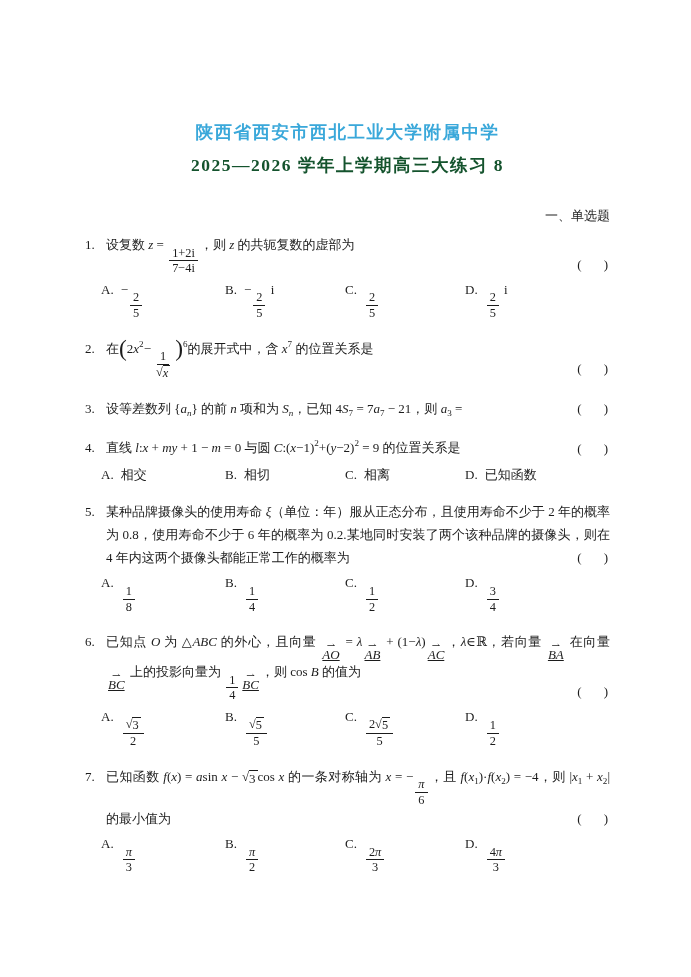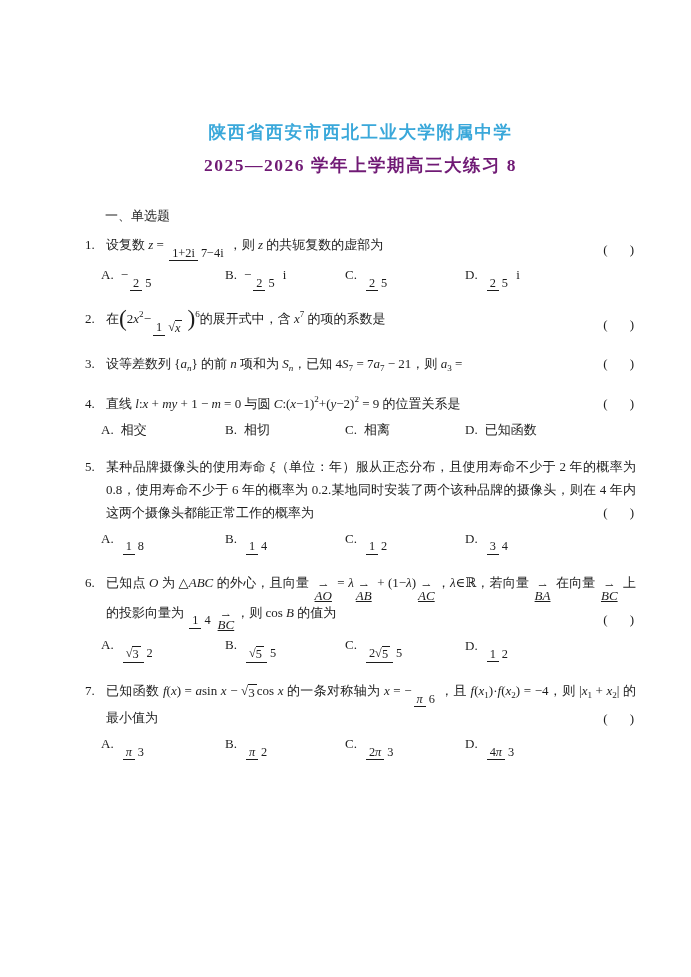--- a/index.html
+++ b/index.html
@@ -1,62 +1,62 @@
 <!DOCTYPE html>
 <html><head>
 <meta charset="utf-8">
 <style>
   html, body { margin:0; padding:0; }
   body {
     width:691px; height:977px; overflow:hidden;
     background:#ffffff; color:#1c1c1c;
     font-family:"Liberation Serif","DejaVu Serif",serif;
   }
-  .page { box-sizing:border-box; width:691px; padding:120px 55px 0 85px; }
+  .page { box-sizing:border-box; width:691px; padding:120px 81px 0 85px; }
 
   .title { text-align:center; font-weight:bold; font-size:17.5px; letter-spacing:1.5px; }
   .title + .title { margin-top:9px; }
 
-  .section-heading { margin:30px 0 9px 20px; font-size:13px; }
+  .section-heading { margin:30px 0 9px 20px; font-size:13px;text-align:right; }
 
   .question { display:flex; margin-bottom:17px; font-size:13px; }
   .qnum { width:21px; flex:none; line-height:1.75; }
   .qbody { flex:1; min-width:0; position:relative; }
   .stem { position:relative; line-height:1.75; text-align:justify; }
   .bracket { position:absolute; right:2px; bottom:2px; display:inline-flex; gap:22px; line-height:1.4; background:#fff; padding-left:6px; }
 
   .options { display:grid; grid-template-columns:124px 120px 120px 1fr; margin:6px 0 0 -5px; align-items:center; }
   .option { white-space:nowrap; }
   .opt-label { margin-right:7px; }
 
   
   .seg-it { font-style:italic; }
   .seg-sup { font-size:0.7em; vertical-align:0.62em; line-height:0; }
   .seg-sub { font-size:0.7em; vertical-align:-0.3em; line-height:0; }
   .frac {
-    display:inline-flex; align-items:flex-start;
+    display:inline-flex; flex-direction:column; align-items:center;
     vertical-align:-0.62em; line-height:1.18; font-size:0.95em;
     margin:0 2px; text-align:center;font-family:Liberation Serif, serif;
   }
   .frac-n { border-bottom:1px solid currentColor; padding:0 3px; }
   .frac-d { padding:0 3px; }
   .sqrt { display:inline-flex; align-items:flex-start; }
   .sqrt-sym { line-height:1.15; }
   .sqrt-body { border-top:1px solid currentColor; padding:0 2px 0 0; line-height:1.2; }
   .vec { display:inline-flex; flex-direction:column; align-items:center; vertical-align:-0.2em; line-height:1; margin:0 2px; }
   .vec-arrow { font-size:0.8em; line-height:0.55; height:0.5em; }
   .vec-body { font-style:italic;text-decoration:underline; }
   .bigp { font-size:1.8em; line-height:0; vertical-align:-0.14em; }
 </style>
 </head>
 <body>
 
 <div class="page">
   <div class="title" style="color: rgb(58, 168, 218);">陕西省西安市西北工业大学附属中学</div>
-  <div class="title" style="color: #701a75;">2025—2026 学年上学期高三大练习 8</div>
+  <div class="title" style="color: #14532d;">2025—2026 学年上学期高三大练习 8</div>
   <div class="section-heading">一、单选题</div>
   <div id="questions">
       <div class="question">
         <div class="qnum">1.</div>
         <div class="qbody">
           <div class="stem"><span class="seg-txt">设复数 </span><span class="seg-it">z</span><span class="seg-txt"> = </span><span class="frac">
               <span class="frac-n"><span class="seg-txt">1+2i</span></span>
               <span class="frac-d"><span class="seg-txt">7−4i</span></span>
             </span><span class="seg-txt">，则 </span><span class="seg-it">z</span><span class="seg-txt"> 的共轭复数的虚部为</span><span class="bracket">
               <span>(</span>
@@ -84,21 +84,21 @@
       </div>
       <div class="question">
         <div class="qnum">2.</div>
         <div class="qbody">
           <div class="stem"><span class="seg-txt">在</span><span class="bigp">(</span><span class="seg-txt">2</span><span class="seg-it">x</span><span class="seg-sup">2</span><span class="seg-txt">−</span><span class="frac">
               <span class="frac-n"><span class="seg-txt">1</span></span>
               <span class="frac-d"><span class="sqrt">
                   <span class="sqrt-sym">√</span>
                   <span class="sqrt-body"><span class="seg-it">x</span></span>
                 </span></span>
-            </span><span class="bigp">)</span><span class="seg-sup">6</span><span class="seg-txt">的展开式中，含 </span><span class="seg-it">x</span><span class="seg-sup">7</span><span class="seg-txt"> 的项的系数是</span><span class="bracket">
+            </span><span class="bigp">)</span><span class="seg-sup">6</span><span class="seg-txt">的展开式中，含 </span><span class="seg-it">x</span><span class="seg-sup">7</span><span class="seg-txt"> 的位置关系是</span><span class="bracket">
               <span>(</span>
               <span>)</span>
             </span></div>
         </div>
       </div>
       <div class="question">
         <div class="qnum">3.</div>
         <div class="qbody">
           <div class="stem"><span class="seg-txt">设等差数列 {</span><span class="seg-it">a</span><span class="seg-sub seg-it">n</span><span class="seg-txt">} 的前 </span><span class="seg-it">n</span><span class="seg-txt"> 项和为 </span><span class="seg-it">S</span><span class="seg-sub seg-it">n</span><span class="seg-txt">，已知 4</span><span class="seg-it">S</span><span class="seg-sub">7</span><span class="seg-txt"> = 7</span><span class="seg-it">a</span><span class="seg-sub">7</span><span class="seg-txt"> − 21，则 </span><span class="seg-it">a</span><span class="seg-sub">3</span><span class="seg-txt"> =</span><span class="bracket">
               <span>(</span>

